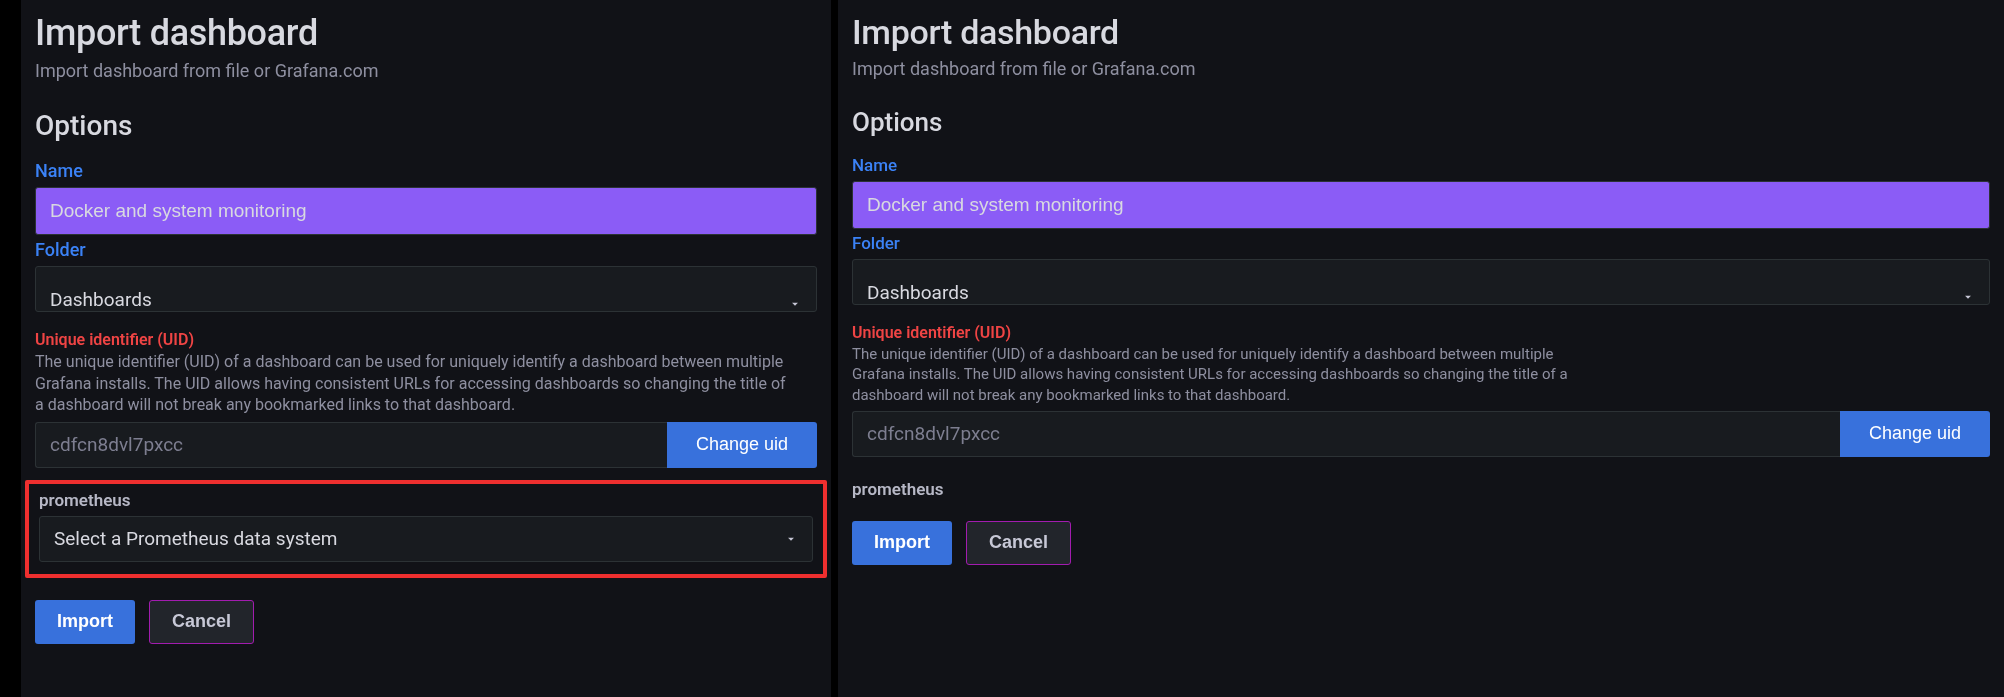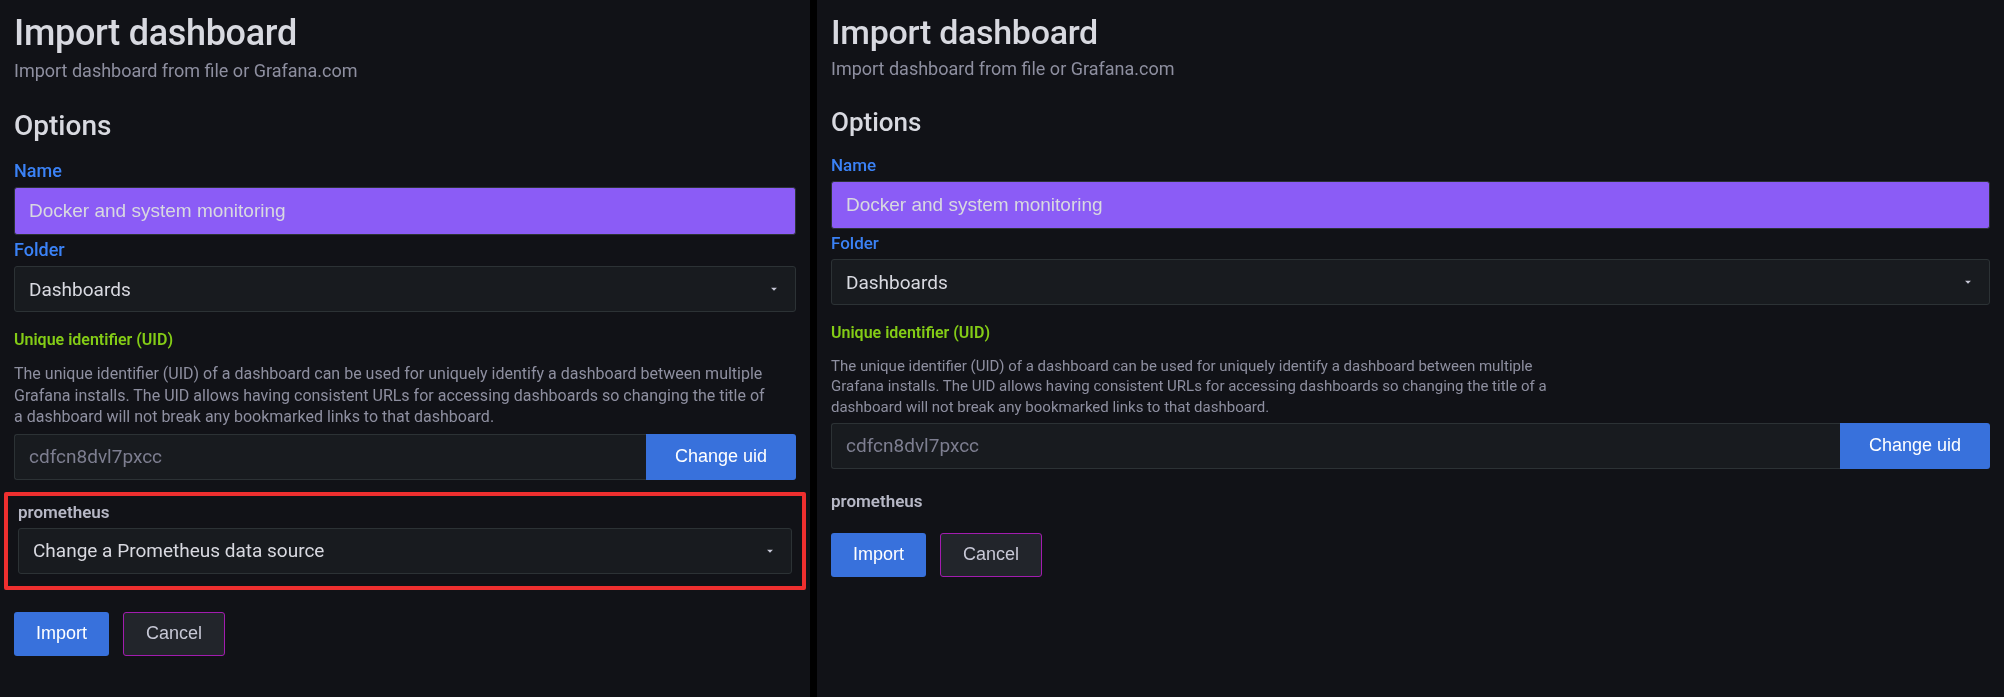--- a/index.html
+++ b/index.html
@@ -8,20 +8,21 @@
     height: 697px;
     background: #000;
     font-family: -apple-system, BlinkMacSystemFont, "Segoe UI", Roboto, sans-serif;
     color: #ccccdc;
     overflow: hidden;
   }
   .split {
     display: flex;
     width: 100%;
     height: 100%;
+    padding-left: 21px;
   }
   .panel {
     background: #111217;
     padding: 12px 14px 24px 14px;
     position: relative;
   }
   .panel-left {
     width: 810px;
   }
   .gap {
@@ -59,22 +60,22 @@
     font-size: 18px;
     font-weight: 500;
     color: #3b82f6;
     margin-bottom: 6px;
     margin-top: 4px;
   }
   .panel-right .field-label { font-size: 17px; }
   .field-sublabel {
     font-size: 16px;
     font-weight: 600;
-    color: #84cc16;
-    margin-bottom: 14px;
+    color: #ef4444;
+    margin-bottom: 2px;
     margin-top: 18px;
   }
   .help-text {
     font-size: 16px;
     line-height: 1.35;
     color: #8e8fa0;
     margin-bottom: 6px;
     max-width: 760px;
   }
   .panel-right .help-text { max-width: 740px; font-size:15px;}
@@ -95,21 +96,21 @@
     width: 100%;
     max-width: 960px;
     height: 46px;
     background: #181b1f;
     border: 1px solid #2c3235;
     border-radius: 3px;
     color: #d8d9e0;
     font-size: 19px;
     padding: 0 14px;
     display: flex;
-    align-items: center;
+    align-items: flex-end;
     justify-content: space-between;
     cursor: pointer;
   }
   .chevron {
     width: 14px;
     height: 14px;
     display: inline-flex;
     align-items: center;
     justify-content: center;
   }
@@ -194,21 +195,21 @@
   .btn-row {
     display: flex;
     gap: 14px;
     margin-top: 22px;
   }
   .btn {
     height: 44px;
     padding: 0 22px;
     border-radius: 3px;
     font-size: 18px;
-    font-weight: 400;
+    font-weight: 700;
     border: none;
     cursor: pointer;
   }
   .btn-primary {
     background: #3871dc;
     color: #fff;
   }
   .btn-secondary {
     background: #22252b;
     color: #c7c8d6;
@@ -247,21 +248,21 @@
     <div class="uid-row">
       <div class="uid-input">
         <span>cdfcn8dvl7pxcc</span>
       </div>
       <button class="uid-btn">Change uid</button>
     </div>
 
     <div class="highlight-box">
       <div class="ds-label">prometheus</div>
       <div class="ds-select">
-        <span>Change a Prometheus data source</span>
+        <span>Select a Prometheus data system</span>
         <span class="chevron">
           <svg viewBox="0 0 24 24">
               <path d="M7 10l5 5 5-5z"></path>
             </svg>
         </span>
       </div>
     </div>
 
     <div class="btn-row">
       <button class="btn btn-primary">Import</button>

